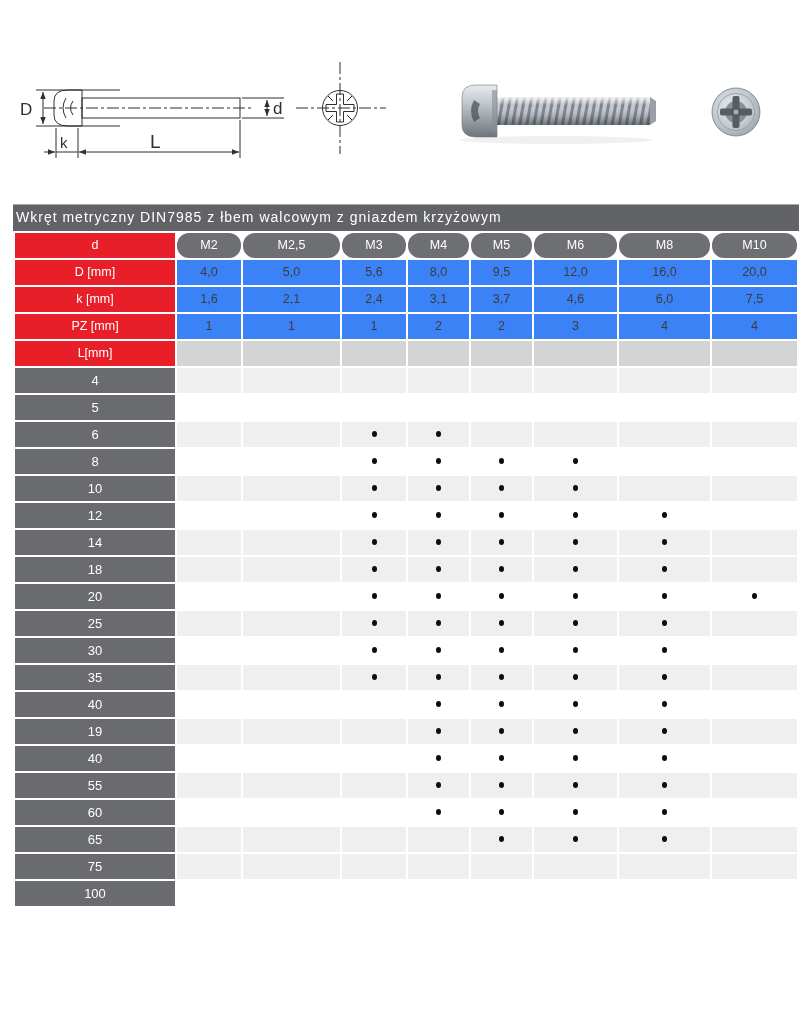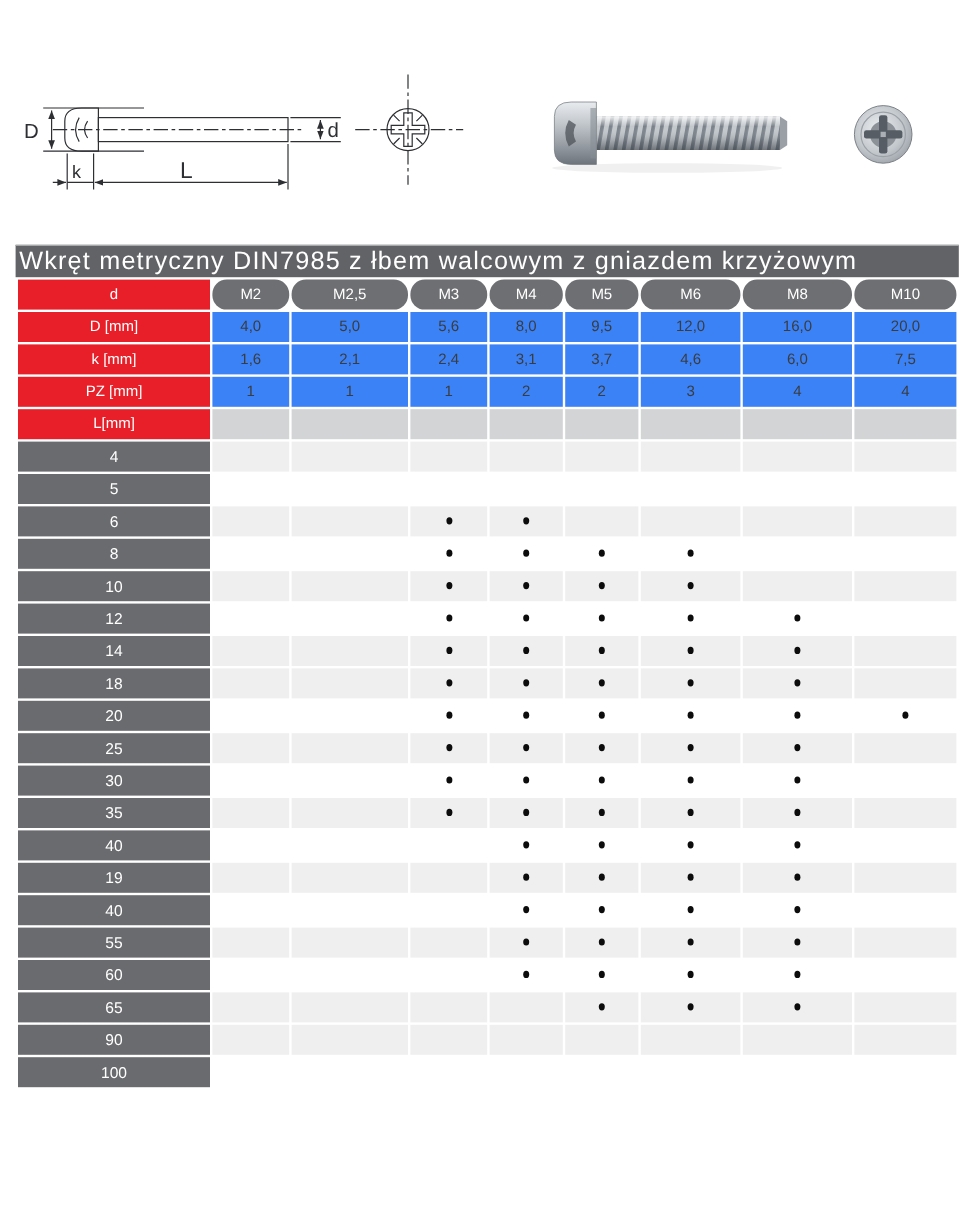--- a/index.html
+++ b/index.html
@@ -2,21 +2,21 @@
 <html><head>
 <meta charset="utf-8">
 <style>
   html,body{margin:0;padding:0}
   body{width:812px;height:1024px;background:#fff;font-family:"Liberation Sans",sans-serif;}
   .page{position:relative;width:812px;height:1024px;overflow:hidden;background:#fff;}
   .top{position:relative;width:812px;height:204px;}
   .top svg{position:absolute;left:0;top:0;}
   .table-wrap{padding:0 13px;}
   .title-bar{height:26px;background:#626366;border-top:1px solid #a8a9ab;color:#ffffff;
-             font-size:21px;line-height:25px;letter-spacing:1px;padding-left:3px;
+             font-size:14px;line-height:25px;letter-spacing:1px;padding-left:3px;
              white-space:nowrap;overflow:hidden;}
   table.size{width:786px;table-layout:fixed;border-collapse:separate;border-spacing:2px;}
   th,td{height:25px;padding:0;margin:0;text-align:center;vertical-align:middle;
         font-weight:normal;font-size:12.5px;line-height:25px;overflow:hidden;}
   .red-label{background:#e81f28;color:#fff;}
   .col-h{background:#6e6f72;color:#fff;border-radius:12px;}
   .spec-val{background:#3b82f6;color:#3b3c3e;}
   .lmm-cell{background:#d3d4d6;}
   .len-label{background:#6a6b6e;color:#fff;font-size:13px;}
   tr.even .len-cell{background:#efeff0;}
@@ -388,21 +388,21 @@
             <td class="len-cell"></td>
             <td class="len-cell"></td>
             <td class="len-cell"></td>
             <td class="len-cell"></td>
             <td class="len-cell"><span class="dot"></span></td>
             <td class="len-cell"><span class="dot"></span></td>
             <td class="len-cell"><span class="dot"></span></td>
             <td class="len-cell"></td>
           </tr>
           <tr class="even">
-            <th class="len-label">90</th>
+            <th class="len-label">75</th>
             <td class="len-cell"></td>
             <td class="len-cell"></td>
             <td class="len-cell"></td>
             <td class="len-cell"></td>
             <td class="len-cell"></td>
             <td class="len-cell"></td>
             <td class="len-cell"></td>
             <td class="len-cell"></td>
           </tr>
           <tr class="odd">

